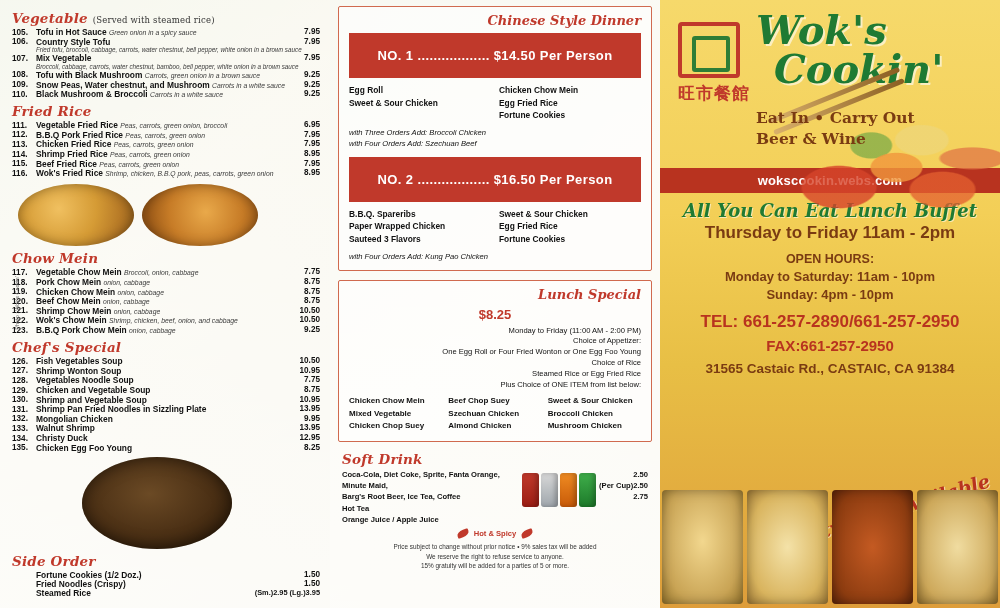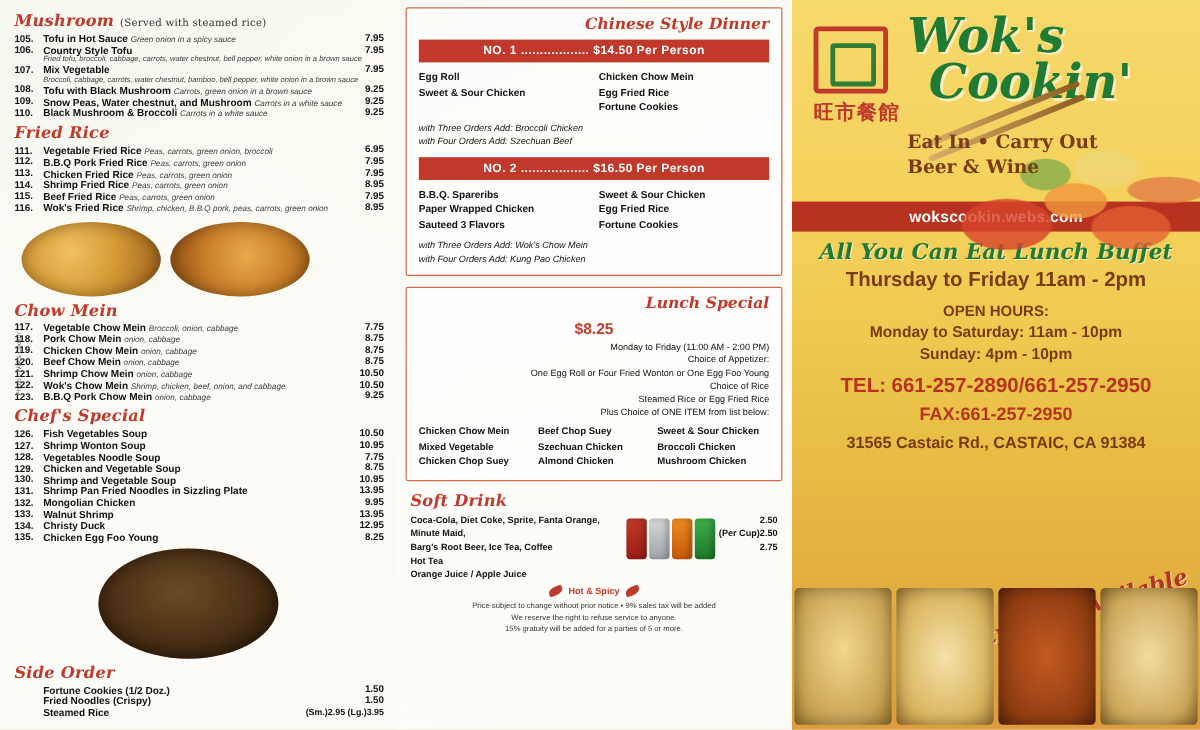--- a/index.html
+++ b/index.html
@@ -79,22 +79,22 @@
   
   .box {
     border:1.5px solid #d06a4f; background:rgba(255,255,255,.55);
     padding:6px 10px 8px; margin-bottom:9px; border-radius:2px;
   }
   .box-title {
     text-align:right; font-family:"DejaVu Serif", serif; font-style:italic; font-weight:bold;
     color:#c0392b; font-size:13px; margin:0 0 5px;
   }
   .dinner-bar {
-    background:#c0392b; color:#fff; text-align:center; font-size:10px; font-weight:bold;
-    padding:4px 0; letter-spacing:.4px; margin:2px 0 6px;
+    background:#c0392b; color:#fff; text-align:center; font-size:13px; font-weight:bold;
+    padding:15px 0; letter-spacing:.4px; margin:2px 0 6px;
   }
   .two-col { display:flex; gap:8px; }
   .two-col > div { flex:1; }
   .dish { font-size:8.4px; font-weight:bold; color:#111; line-height:1.5; }
   .addline { font-size:7.6px; font-style:italic; color:#111; text-align:left; line-height:1.45; margin-top:5px;}
 
   .lunch-price { text-align:center; font-weight:bold; color:#c0392b; font-size:13px; margin:1px 0 4px;}
   .lunch-line { text-align:right; font-size:7.6px; color:#111; line-height:1.42; }
   .lunch-cols { display:flex; gap:6px; margin-top:5px; }
   .lunch-cols > div { flex:1; font-size:8px; font-weight:bold; color:#111; line-height:1.55;}
@@ -187,21 +187,21 @@
   }
 </style>
 </head>
 <body>
 
 <div class="page">
 
   <div class="col-left">
 
     <div class="sect-title">
-      <span>Mushroom</span>
+      <span>Vegetable</span>
       <span class="sub">(Served with steamed rice)</span>
     </div>
     <div class="items">
       <div class="row">
         <span class="num">105.</span>
         <span class="nm"><span>Tofu in Hot Sauce</span> <span class="desc">Green onion in a spicy sauce</span></span>
         <span class="pr">7.95</span>
       </div>
       <div class="row">
         <span class="num">106.</span>
@@ -427,21 +427,20 @@
           <div>Paper Wrapped Chicken</div>
           <div>Sauteed 3 Flavors</div>
         </div>
         <div class="dish">
           <div>Sweet &amp; Sour Chicken</div>
           <div>Egg Fried Rice</div>
           <div>Fortune Cookies</div>
         </div>
       </div>
       <div class="addline">
-        <div>with Three Orders Add: Wok's Chow Mein</div>
         <div>with Four Orders Add: Kung Pao Chicken</div>
       </div>
     </div>
 
     <div class="box">
       <div class="box-title">Lunch Special</div>
       <div class="lunch-price">$8.25</div>
       <div class="lunch-line">
         <div>Monday to Friday (11:00 AM - 2:00 PM)</div>
         <div>Choice of Appetizer:</div>

